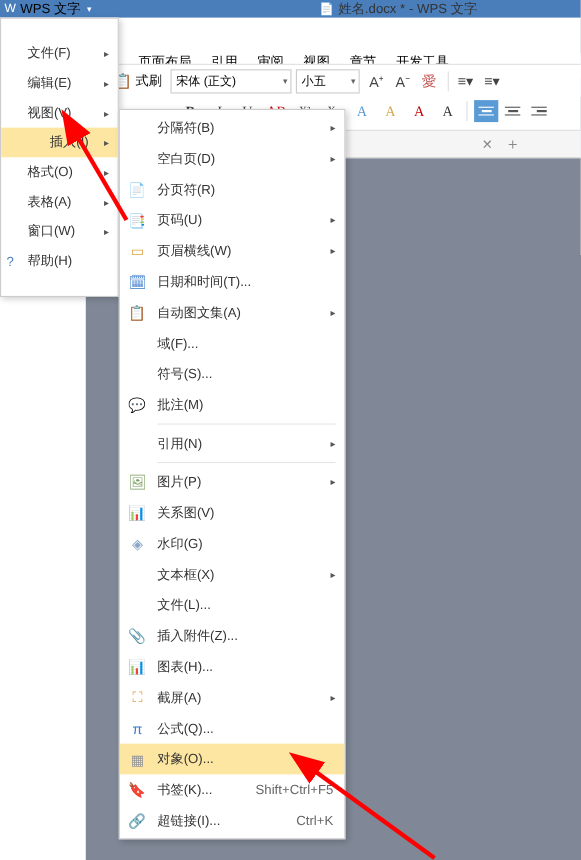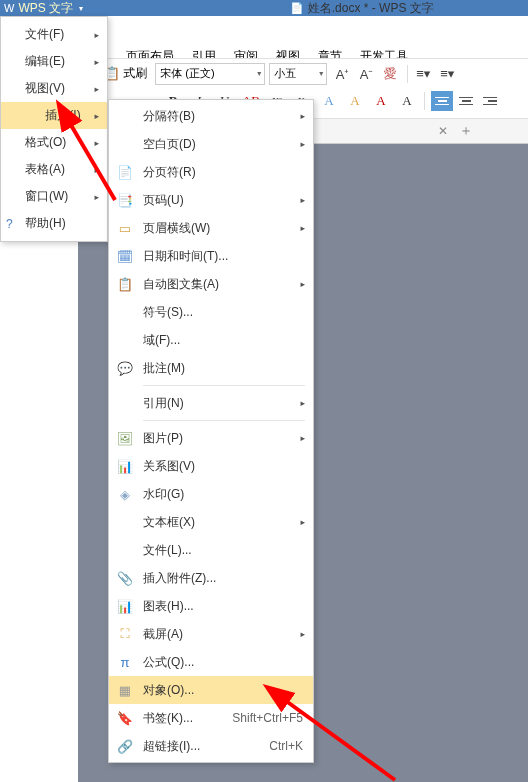--- a/index.html
+++ b/index.html
@@ -1,20 +1,20 @@
 <!DOCTYPE html>
 <html><head>
 <meta charset="utf-8">
 <style>
   * { margin: 0; padding: 0; box-sizing: border-box; font-family: "Microsoft YaHei", sans-serif; }
   body { width: 528px; height: 782px; background: #fff; overflow: hidden; position: relative; }
   
   .titlebar { height: 16px; background: #4a7ebb; display: flex; align-items: center; padding-left: 4px; }
   .titlebar-icon { color: #fff; font-size: 11px; margin-right: 4px; }
-  .titlebar-text { color: #fef9c3; font-size: 12px; }
+  .titlebar-text { color: #000000; font-size: 12px; }
   .titlebar-dd { color: #fff; font-size: 8px; margin-left: 6px; }
   .doc-title-wrap { position: absolute; top: 0; left: 290px; display: flex; align-items: center; height: 16px; }
   .doc-icon { color: #4a7ebb; font-size: 11px; margin-right: 4px; }
   .doc-title { font-size: 12px; color: #333; }
   
   .menubar { position: absolute; top: 48px; left: 126px; right: 0; height: 24px; background: #fff; display: flex; align-items: flex-start; font-size: 12px; }
   .menubar span { margin-right: 18px; cursor: pointer; }
   
   .toolbar1 { position: absolute; top: 58px; left: 100px; right: 0; height: 30px; background: #fff; border-top: 1px solid #e0e0e0; display: flex; align-items: center; padding-left: 4px; }
   .brush-icon { font-size: 13px; color: #333; margin-right: 3px; }
@@ -38,21 +38,21 @@
   .align-btn.plain .align-line { background: #555; }
   
   .tab-strip { position: absolute; top: 118px; left: 100px; right: 0; height: 26px; border-top: 1px solid #e0e0e0; border-bottom: 1px solid #ccc; display: flex; align-items: center; background: #f5f5f5; }
   .tab-x { position: absolute; right: 80px; color: #888; font-size: 12px; cursor: pointer; }
   .tab-plus { position: absolute; right: 55px; color: #888; font-size: 14px; cursor: pointer; }
   
   .doc-area { position: absolute; top: 144px; left: 78px; right: 0; bottom: 0; background: #808897; }
   .page-icon { position: absolute; top: 186px; left: 90px; color: #888; font-size: 14px; }
 
   
-  .classic-menu { position: absolute; top: 16px; left: 0; width: 108px; background: #fff; border: 1px solid #ccc; box-shadow: 2px 2px 6px rgba(0,0,0,0.2); padding: 4px 0; z-index: 20; }
+  .classic-menu { position: absolute; top: 16px; left: 0; width: 108px; background: #fff; border: 1px solid #ccc; box-shadow: 2px 2px 6px rgba(0,0,0,0.2); padding: 18px 0; z-index: 20; }
   .cm-item { height: 27px; display: flex; align-items: center; padding: 0 6px 0 24px; font-size: 12px; cursor: pointer; position: relative; color: #333; }
   .cm-item.highlight { background: #fde6a2; justify-content: center; }
   .cm-arrow { position: absolute; right: 8px; font-size: 9px; color: #555; }
   .cm-icon { position: absolute; left: 5px; color: #4a7ebb; font-size: 12px; }
 
   
   .submenu { position: absolute; top: 99px; left: 108px; width: 206px; background: #fff; border: 1px solid #ccc; box-shadow: 2px 2px 6px rgba(0,0,0,0.2); padding: 2px 0; z-index: 21; }
   .sm-item { height: 28px; display: flex; align-items: center; padding: 0 8px 0 34px; font-size: 12px; cursor: pointer; position: relative; color: #333; }
   .sm-item.highlight { background: #fde6a2; }
   .sm-icon { position: absolute; left: 8px; width: 16px; height: 16px; display: flex; align-items: center; justify-content: center; font-size: 13px; }
@@ -206,25 +206,25 @@
       <span class="sm-icon" style="color: rgb(58, 123, 200);">🗓</span>
       <span>日期和时间(T)...</span>
     </div>
     <div class="sm-item">
       <span class="sm-icon" style="color: rgb(122, 158, 94);">📋</span>
       <span>自动图文集(A)</span>
       <span class="sm-arrow">▸</span>
     </div>
     <div class="sm-item">
       <span class="sm-icon"></span>
+      <span>域(F)...</span>
+    </div>
+    <div class="sm-item">
+      <span class="sm-icon"></span>
       <span>符号(S)...</span>
-    </div>
-    <div class="sm-item">
-      <span class="sm-icon"></span>
-      <span>域(F)...</span>
     </div>
     <div class="sm-item">
       <span class="sm-icon" style="color: rgb(217, 165, 74);">💬</span>
       <span>批注(M)</span>
     </div>
     <div class="sm-sep"></div>
     <div class="sm-item">
       <span class="sm-icon"></span>
       <span>引用(N)</span>
       <span class="sm-arrow">▸</span>

